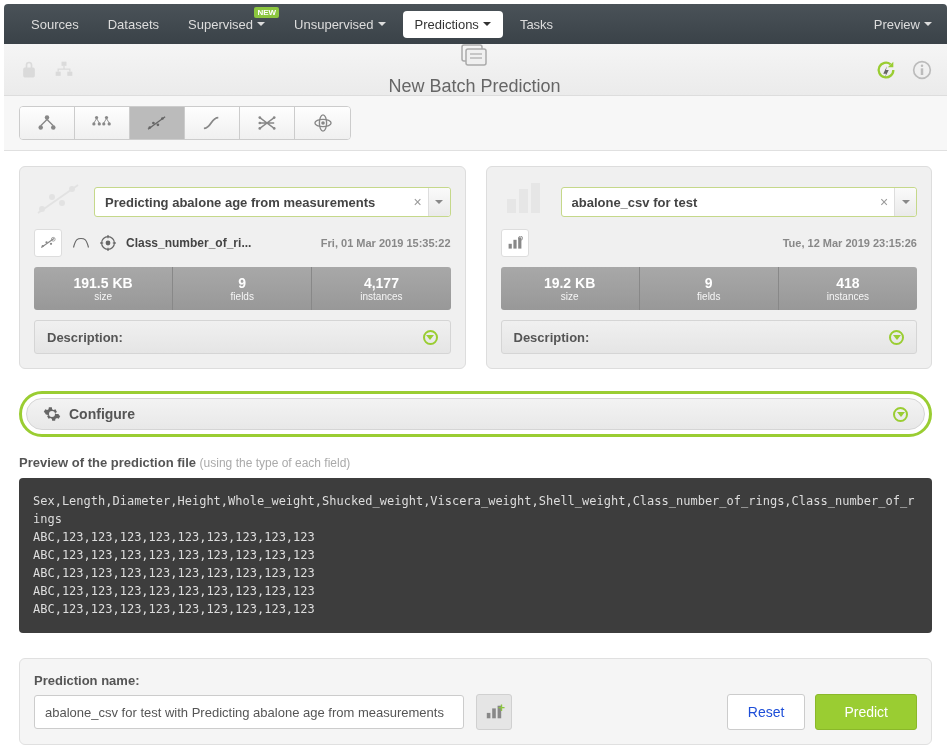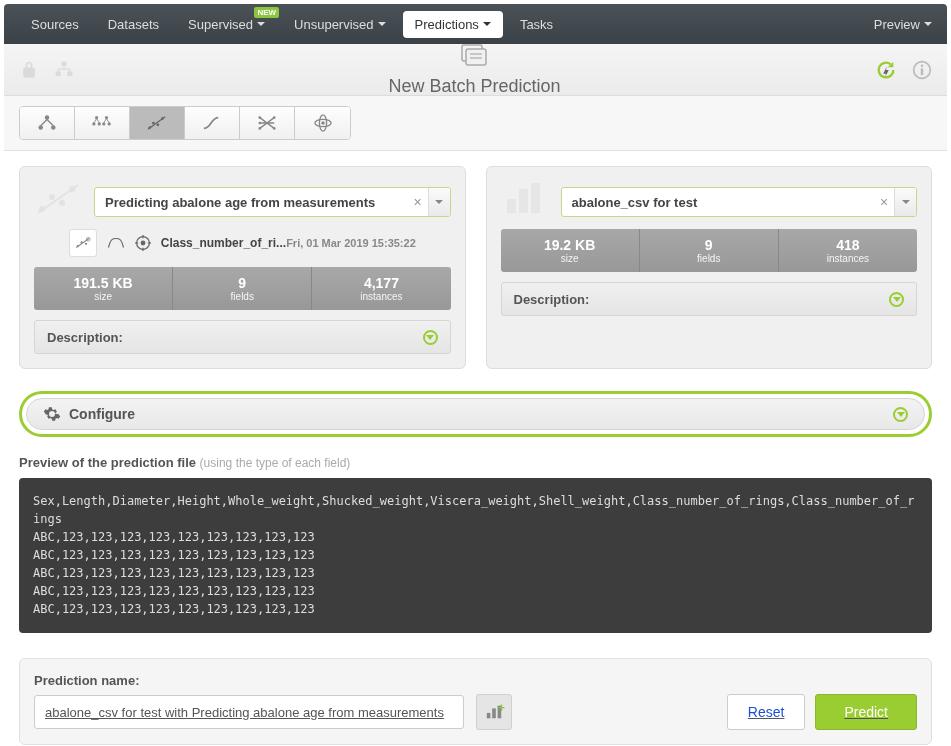--- a/index.html
+++ b/index.html
@@ -32,21 +32,21 @@
 .panels { display: flex; gap: 20px; }
 .panel { flex: 1; background: #f0f0f0; border: 1px solid #ddd; border-radius: 6px; padding: 14px; }
 
 .panel-top { display: flex; align-items: flex-end; gap: 10px; margin-bottom: 12px; }
 .panel-icon-lg { width: 50px; height: 36px; opacity: 0.25; flex-shrink: 0; }
 .search-box { flex: 1; display: flex; align-items: center; background: #fff; border: 1px solid #c5d88a; border-radius: 3px; height: 30px; padding: 0 0 0 10px; }
 .search-box input { flex: 1; border: none; outline: none; font-size: 13px; font-weight: 600; color: #444; background: transparent; }
 .search-clear { width: 20px; color: #999; cursor: pointer; text-align: center; font-size: 14px; }
 .search-caret { width: 22px; height: 28px; background: linear-gradient(#fafafa,#eaeaea); border-left: 1px solid #ddd; display: flex; align-items: center; justify-content: center; border-radius: 0 3px 3px 0; cursor: pointer; }
 
-.panel-meta { display: flex; align-items: center; justify-content: center; margin-bottom: 10px; }
+.panel-meta { display: flex; align-items: center; justify-content: space-between; margin-bottom: 10px; }
 .panel-meta-left { display: flex; align-items: center; gap: 10px; }
 .meta-icon-box { width: 28px; height: 28px; background: #fff; border: 1px solid #ddd; border-radius: 3px; display: flex; align-items: center; justify-content: center; }
 .meta-text { font-weight: 600; color: #444; font-size: 12px; }
 .meta-date { font-size: 11px; color: #888; font-weight: 600; }
 
 .stats { display: flex; margin-bottom: 10px; }
 .stat { flex: 1; background: linear-gradient(#a8a8a8, #989898); color: #fff; text-align: center; padding: 8px 0; border-right: 1px solid #888; }
 .stat:first-child { border-radius: 3px 0 0 3px; }
 .stat:last-child { border-right: none; border-radius: 0 3px 3px 0; }
 .stat-val { font-size: 14px; font-weight: 600; }
@@ -63,21 +63,21 @@
 .configure-left { display: flex; align-items: center; gap: 8px; font-weight: 600; color: #555; font-size: 14px; }
 .gear-icon { width: 18px; height: 18px; fill: #666; }
 
 .preview-section { margin-top: 10px; }
 .preview-title { font-size: 13px; color: #555; font-weight: 600; margin-bottom: 8px; }
 .preview-title-sub { color: #aaa; font-weight: normal; font-size: 12px; }
 .preview-box { background: #3d3d3d; color: #ddd; font-family: Menlo, Consolas, monospace; font-size: 12px; padding: 14px; border-radius: 4px; line-height: 1.5; min-height: 155px; white-space: pre-wrap; word-break: break-all; }
 
 .footer-section { background: #f5f5f5; border: 1px solid #e0e0e0; border-radius: 6px; padding: 14px; margin-top: 25px; }
 .pred-name-label { font-weight: 600; color: #555; margin-bottom: 6px; font-size: 13px; }
-.footer-row { display: flex; align-items: flex-end; justify-content: space-between; gap: 25px; text-decoration: underline; }
+.footer-row { display: flex; align-items: flex-end; justify-content: space-between; gap: 25px; }
 .footer-left { display: flex; align-items: center; gap: 12px; }
 .pred-name-input { width: 430px; height: 34px; border: 1px solid #ccc; border-radius: 3px; padding: 0 10px; font-size: 13px; background: #fff; color: #555; }
 .chart-btn { width: 36px; height: 36px; background: #e5e5e5; border: 1px solid #d0d0d0; border-radius: 3px; display: flex; align-items: center; justify-content: center; cursor: pointer; position: relative; }
 .chart-btn-plus { position: absolute; top: 6px; right: 6px; color: #8cc63f; font-size: 12px; font-weight: bold; }
 .footer-right { display: flex; gap: 10px; }
 .btn { height: 36px; padding: 0 20px; border-radius: 3px; font-size: 14px; cursor: pointer; border: 1px solid; }
 .btn-reset { background: #fff; border-color: #ccc; color: #1d4ed8; }
 .btn-predict { background: #9acd32; border-color: #8ab82a; color: #fff; font-weight: 500; padding: 0 28px; }
 </style>
 </head>
@@ -278,20 +278,33 @@
             <rect x="30" y="2" width="9" height="30" fill="#ccc"></rect>
           </svg>
         <div class="search-box">
           <input type="text" readonly="" value="abalone_csv for test" style="">
           <span class="search-clear">×</span>
           <span class="search-caret">
               <span class="caret" style="border-top-color:#888"></span>
             </span>
         </div>
       </div>
+      <div class="panel-meta">
+        <div class="panel-meta-left">
+          <div class="meta-icon-box">
+              <svg width="16" height="14" viewBox="0 0 20 16">
+                <rect x="2" y="9" width="4" height="6" fill="#888"></rect>
+                <rect x="8" y="4" width="4" height="11" fill="#888"></rect>
+                <rect x="14" y="1" width="4" height="14" fill="#888"></rect>
+                <circle cx="17" cy="2" r="2.5" fill="none" stroke="#888" stroke-width="1"></circle>
+              </svg>
+            </div>
+        </div>
+        <span class="meta-date">Tue, 12 Mar 2019 23:15:26</span>
+      </div>
       <div class="stats">
         <div class="stat">
             <div class="stat-val">19.2 KB</div>
             <div class="stat-lbl">size</div>
           </div>
         <div class="stat">
             <div class="stat-val">9</div>
             <div class="stat-lbl">fields</div>
           </div>
         <div class="stat">

